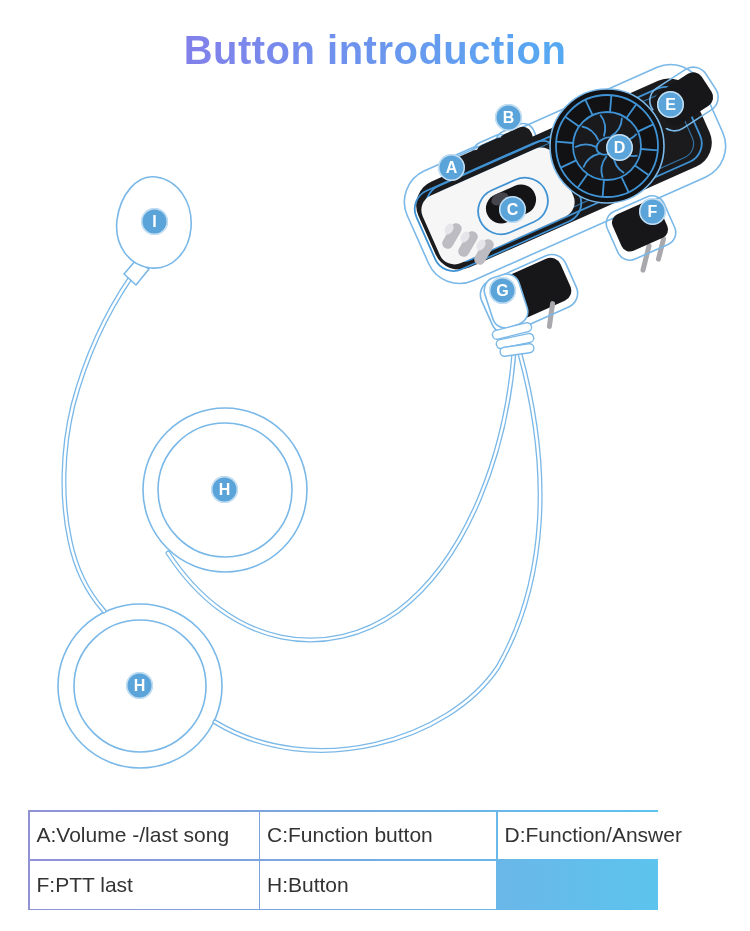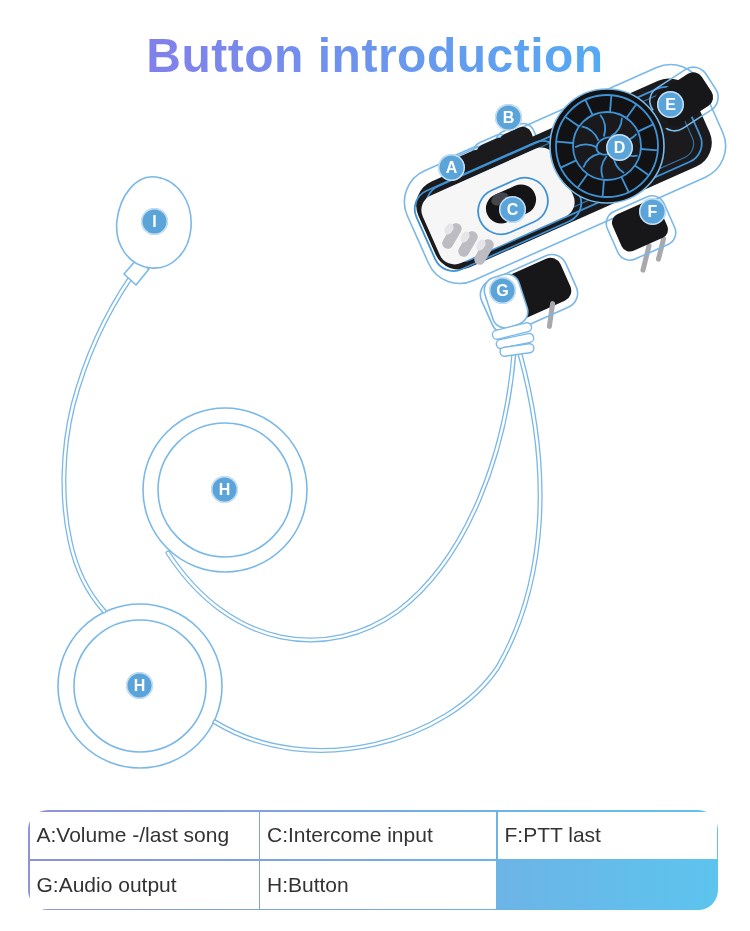--- a/index.html
+++ b/index.html
@@ -1,21 +1,21 @@
 <!DOCTYPE html>
 <html style="--accent-blue: #5aa4da; --sketch-blue: #7ab8e8; --device-blue: #3f93d4; --title-gradient-start: #8280ea; --title-gradient-end: #55aaf2; --table-border-start: #9191d6; --table-border-end: #5cc4ee;"><head>
 <meta charset="utf-8">
 <style>
   html,body{margin:0;padding:0;background:#fff;}
   #page{position:relative;width:750px;height:931px;background:#fff;overflow:hidden;
         font-family:"Liberation Sans",sans-serif;}
 
   
   .title-wrap{position:absolute;left:0;top:28px;width:750px;text-align:center;}
-  .title{display:inline-block;font-size:48px;font-weight:bold;letter-spacing:0.5px;
+  .title{display:inline-block;font-size:40px;font-weight:bold;letter-spacing:0.5px;
          color:#6f8fee;}
   @supports ((-webkit-background-clip:text) or (background-clip:text)){
     .title{background:linear-gradient(90deg,var(--title-gradient-start),var(--title-gradient-end));
            -webkit-background-clip:text;background-clip:text;color:transparent;}
   }
 
   
   #diagram{position:absolute;left:0;top:0;}
   .sk{stroke:var(--sketch-blue);stroke-width:1.6;fill:none;stroke-linejoin:round;}
   .blue{stroke:var(--device-blue);fill:none;stroke-linejoin:round;}
@@ -31,24 +31,24 @@
   .cable-over{stroke:#fff;stroke-width:2.4;fill:none;stroke-linecap:round;}
   .outline-white{fill:#fff;stroke:var(--sketch-blue);stroke-width:1.6;stroke-linejoin:round;}
 
   
   .callout{position:absolute;width:27px;height:27px;border-radius:50%;
            background:var(--accent-blue);color:#fff;font-weight:bold;font-size:16px;
            display:flex;align-items:center;justify-content:center;line-height:1;
            box-shadow:0 0 0 1.5px rgba(255,255,255,.65) inset;}
 
   
-  .legend{position:absolute;left:28px;top:810px;width:690px;height:100px;
+  .legend{position:absolute;left:28px;top:810px;width:630px;height:100px;
           background:linear-gradient(90deg,var(--table-border-start),var(--table-border-end));
           padding:1.5px;box-sizing:border-box;display:grid;
-          grid-template-columns:229px 236px 1fr;grid-auto-rows:1fr;gap:1.5px;border-radius:20px;}
+          grid-template-columns:229px 236px 1fr;grid-auto-rows:1fr;gap:1.5px;}
   .legend .cell{background:#fff;display:flex;align-items:center;padding-left:7px;
                 font-size:21px;color:#333;white-space:pre;}
 </style>
 </head>
 <body>
 
 <div id="page">
 
   <div class="title-wrap">
     <span class="title">Button introduction</span>
@@ -168,19 +168,19 @@
   <div class="callout" style="left:606px;top:134px;">D</div>
   <div class="callout" style="left:657px;top:91px;">E</div>
   <div class="callout" style="left:639px;top:198px;">F</div>
   <div class="callout" style="left:489px;top:277px;">G</div>
   <div class="callout" style="left:211px;top:476px;">H</div>
   <div class="callout" style="left:126px;top:672px;">H</div>
   <div class="callout" style="left:141px;top:208px;">I</div>
 
   <div class="legend">
     <div class="cell">A:Volume -/last song</div>
-    <div class="cell">C:Intercome input</div>
+    <div class="cell">C:Function button</div>
+    <div class="cell">D:Function/Answer</div>
     <div class="cell">F:PTT last</div>
-    <div class="cell">G:Audio output</div>
     <div class="cell">H:Button</div>
   </div>
 
 </div>
 
 </body></html>

